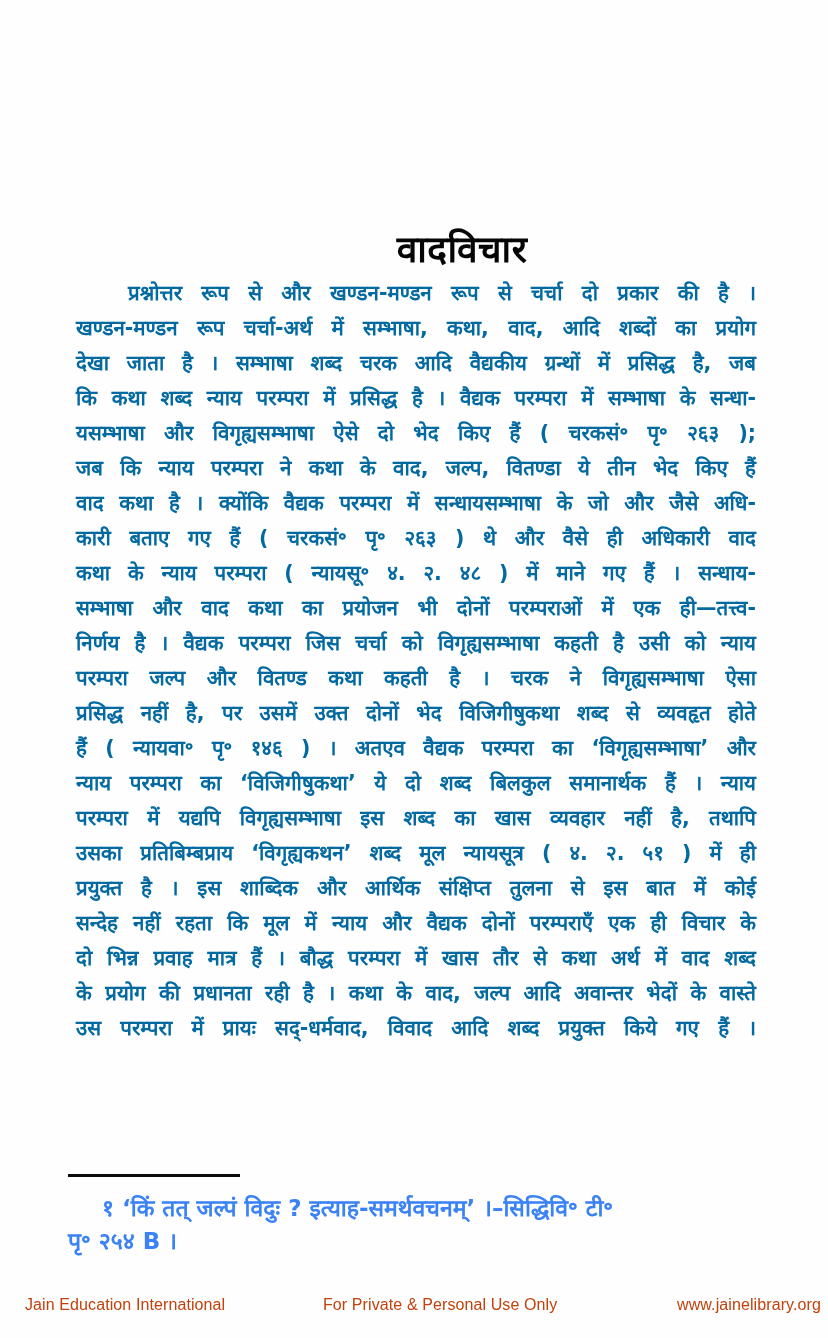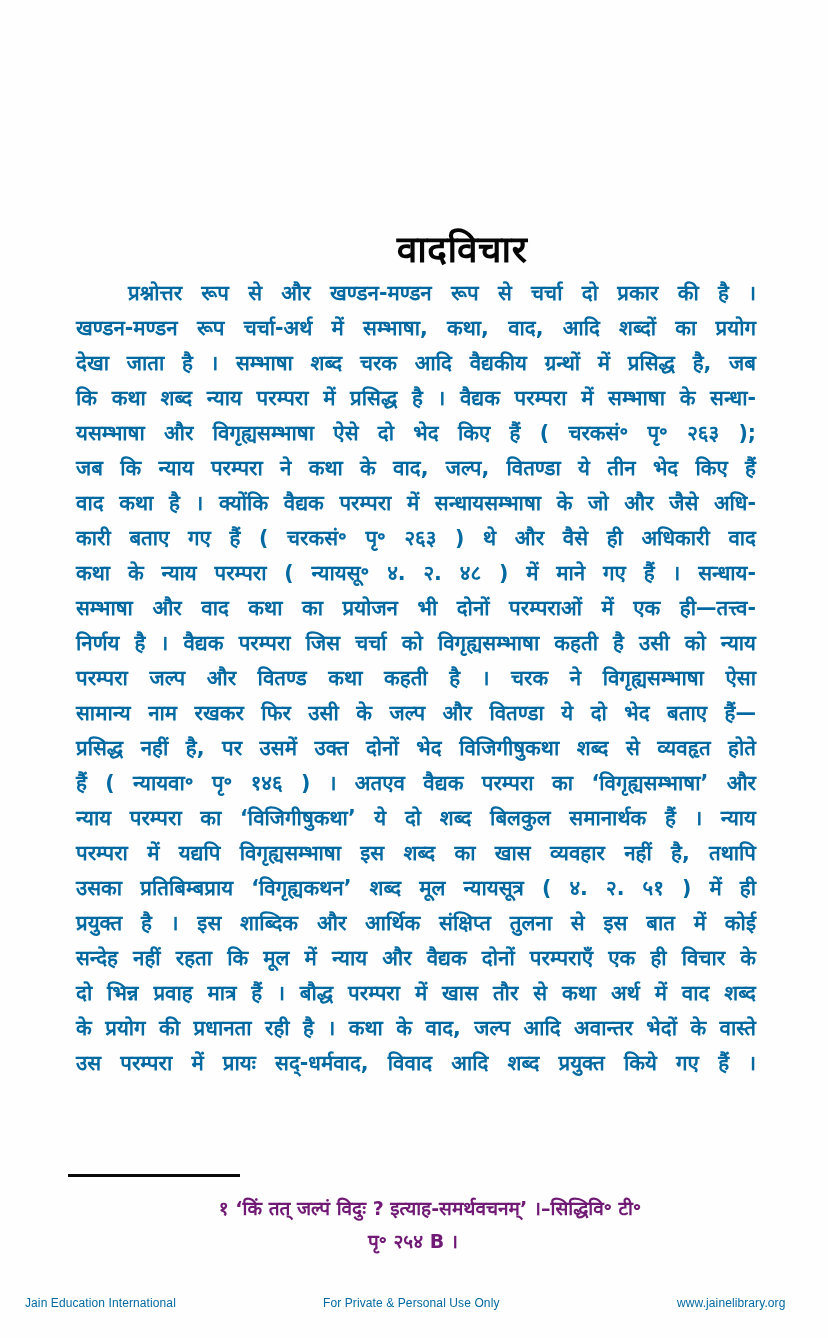--- a/index.html
+++ b/index.html
@@ -82,45 +82,44 @@
 
   
   .footnote {
     position: absolute;
     top: 1192px;
     left: 68px;
     width: 690px;
   }
   .footnote-line {
     font-family: "DejaVu Sans", sans-serif;
-    font-size: 19px;
+    font-size: 23px;
     font-weight: 700;
     line-height: 33px;
     white-space: nowrap;
-    color: #701a75;
-    text-align: center;
+    color: #3b82f6;
   }
   .footnote-line.first {
     text-indent: 34px;
   }
 
   
   .footer {
     position: absolute;
     left: 0;
     top: 1296px;
     width: 828px;
     height: 42px;
   }
   .footer-item {
     position: absolute;
     font-family: "Liberation Sans", sans-serif;
-    font-size: 12px;
+    font-size: 16px;
     font-weight: 400;
-    color: #0369a1;
+    color: #c2410c;
     white-space: nowrap;
     letter-spacing: 0.1px;
   }
   .footer-left   { left: 25px;  top: 0; }
   .footer-center { left: 323px; top: 0; }
   .footer-right  { left: 677px; top: 0; }
 </style>
 </head>
 <body>
 
@@ -159,23 +158,20 @@
     <div class="body-line">
         <span class="just">सम्भाषा और वाद कथा का प्रयोजन भी दोनों परम्पराओं में एक ही—तत्त्व-</span>
       </div>
     <div class="body-line">
         <span class="just">निर्णय है । वैद्यक परम्परा जिस चर्चा को विगृह्यसम्भाषा कहती है उसी को न्याय</span>
       </div>
     <div class="body-line">
         <span class="just">परम्परा जल्प और वितण्ड कथा कहती है । चरक ने विगृह्यसम्भाषा ऐसा</span>
       </div>
     <div class="body-line">
-        <span class="just">सामान्य नाम रखकर फिर उसी के जल्प और वितण्डा ये दो भेद बताए हैं—</span>
-      </div>
-    <div class="body-line">
         <span class="just">प्रसिद्ध नहीं है, पर उसमें उक्त दोनों भेद विजिगीषुकथा शब्द से व्यवहृत होते</span>
       </div>
     <div class="body-line">
         <span class="just">हैं ( न्यायवा॰ पृ॰ १४६ ) । अतएव वैद्यक परम्परा का ‘विगृह्यसम्भाषा’ और</span>
       </div>
     <div class="body-line">
         <span class="just">न्याय परम्परा का ‘विजिगीषुकथा’ ये दो शब्द बिलकुल समानार्थक हैं । न्याय</span>
       </div>
     <div class="body-line">
         <span class="just">परम्परा में यद्यपि विगृह्यसम्भाषा इस शब्द का खास व्यवहार नहीं है, तथापि</span>

